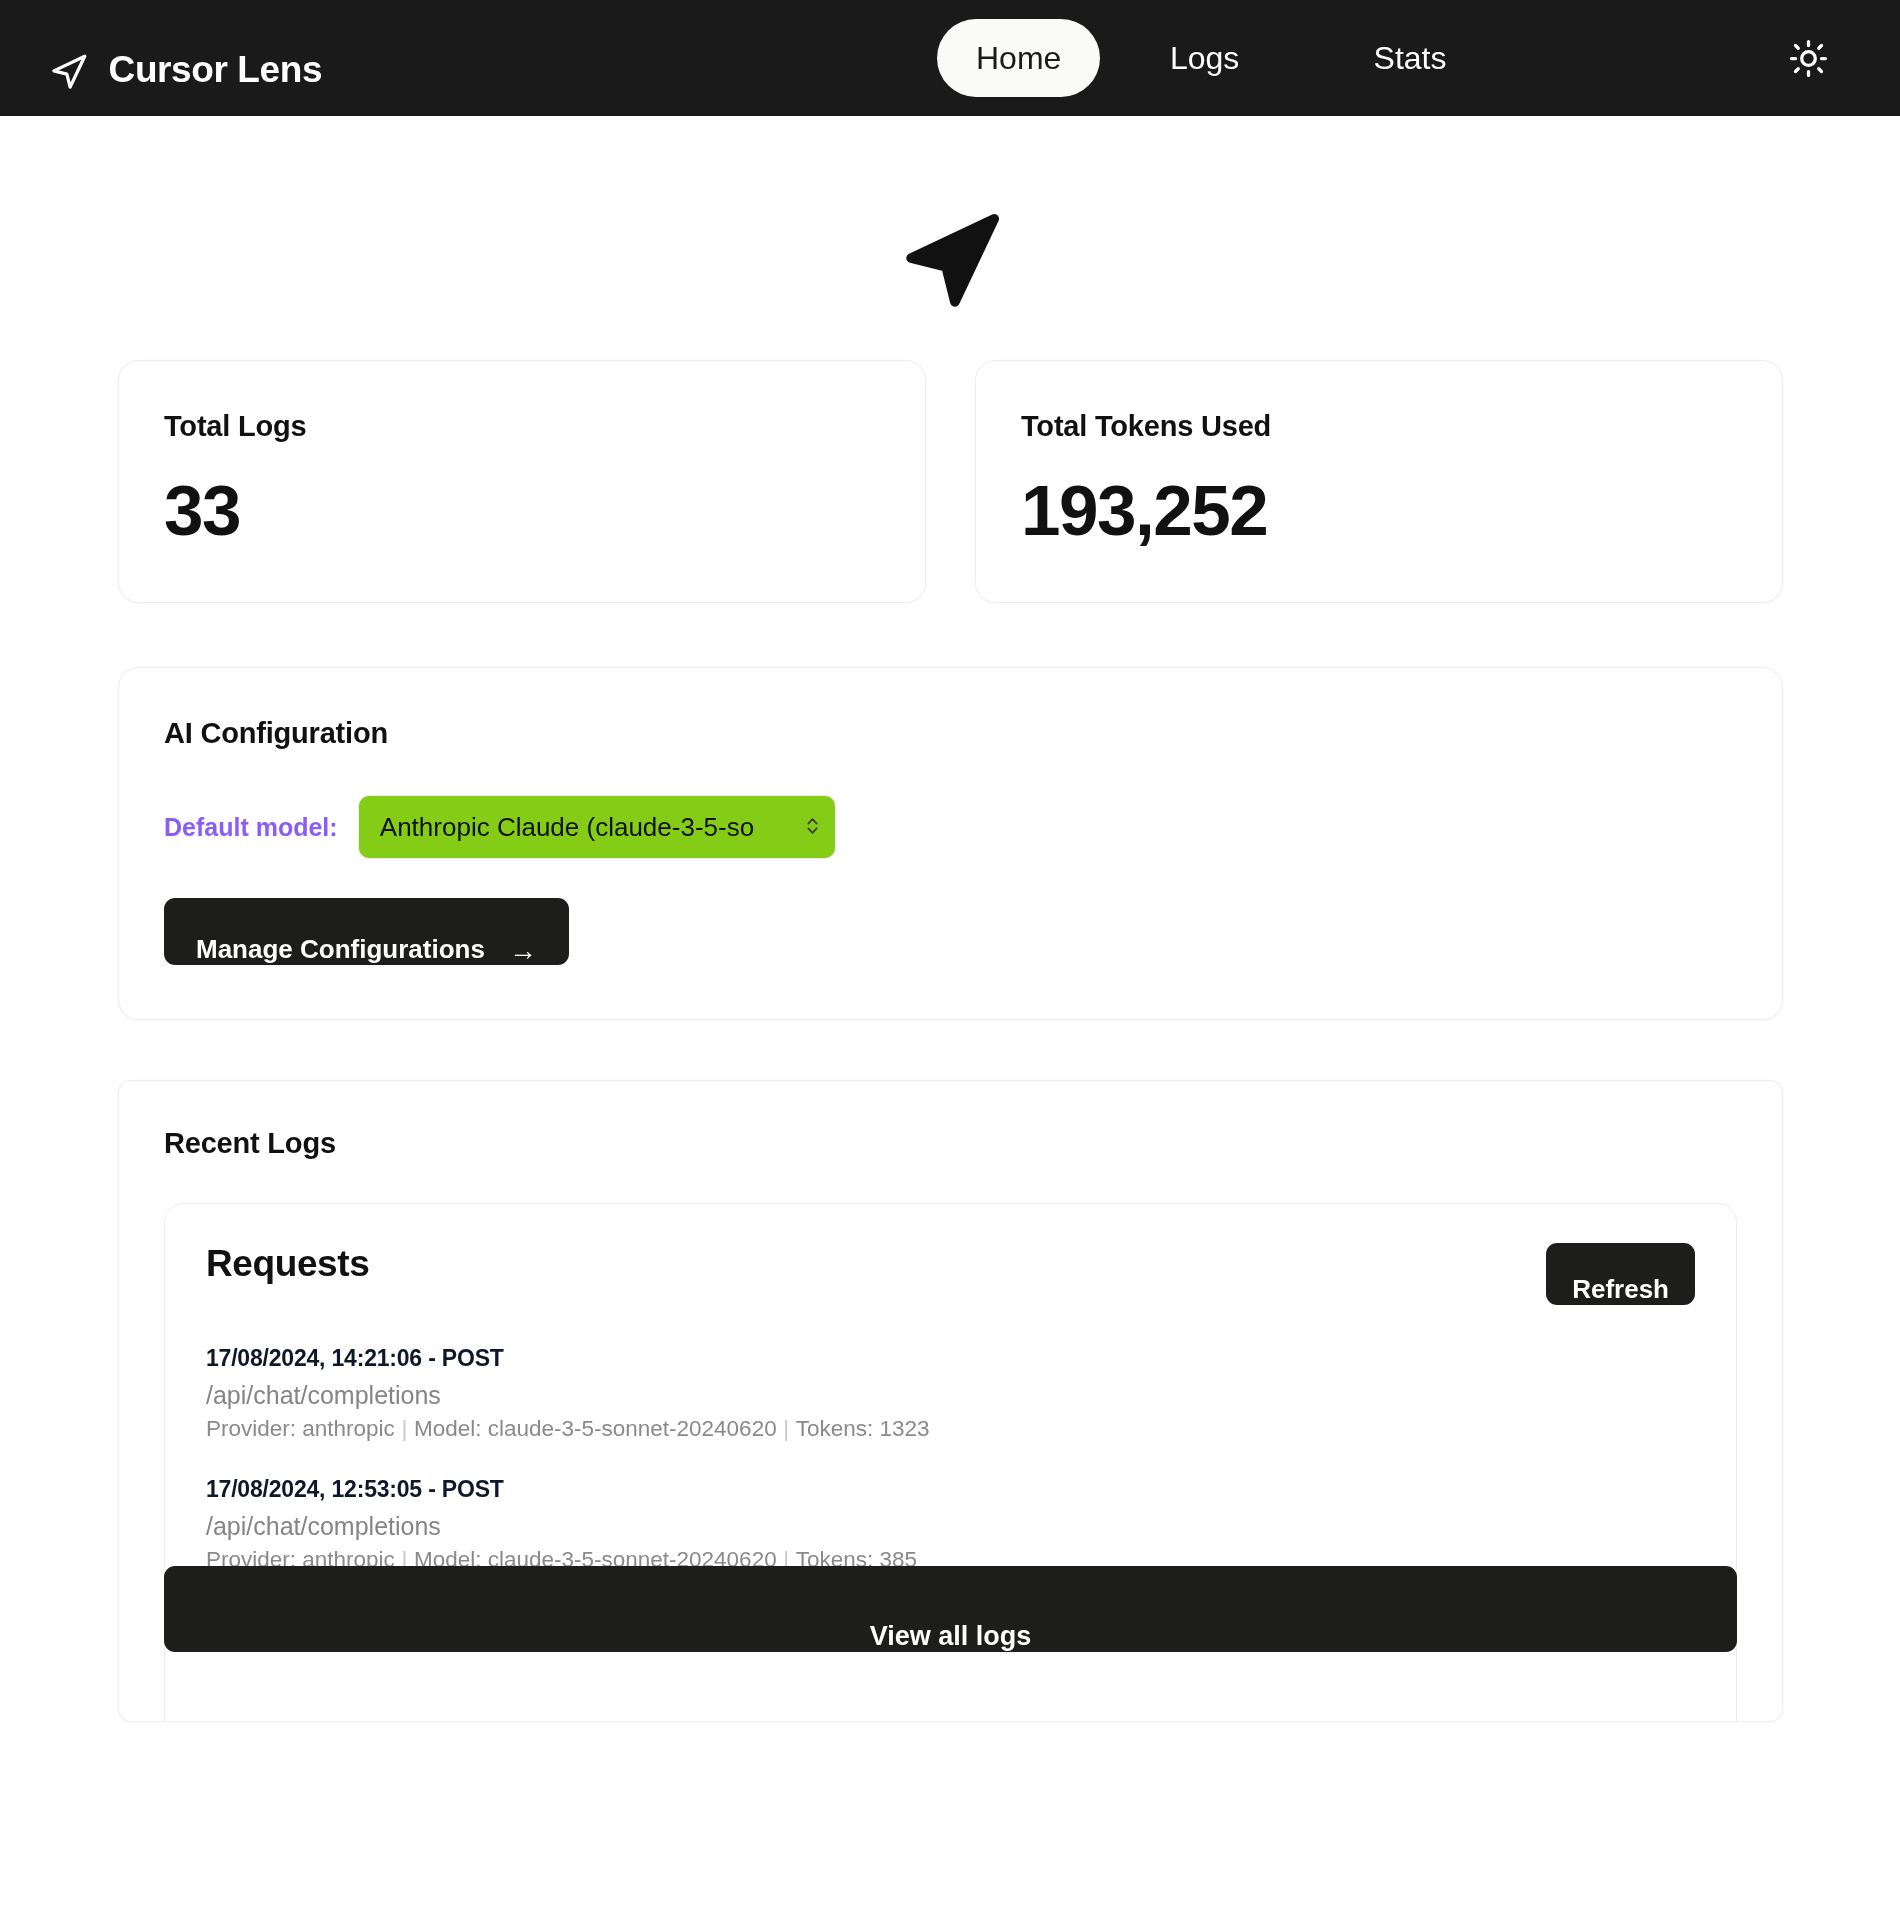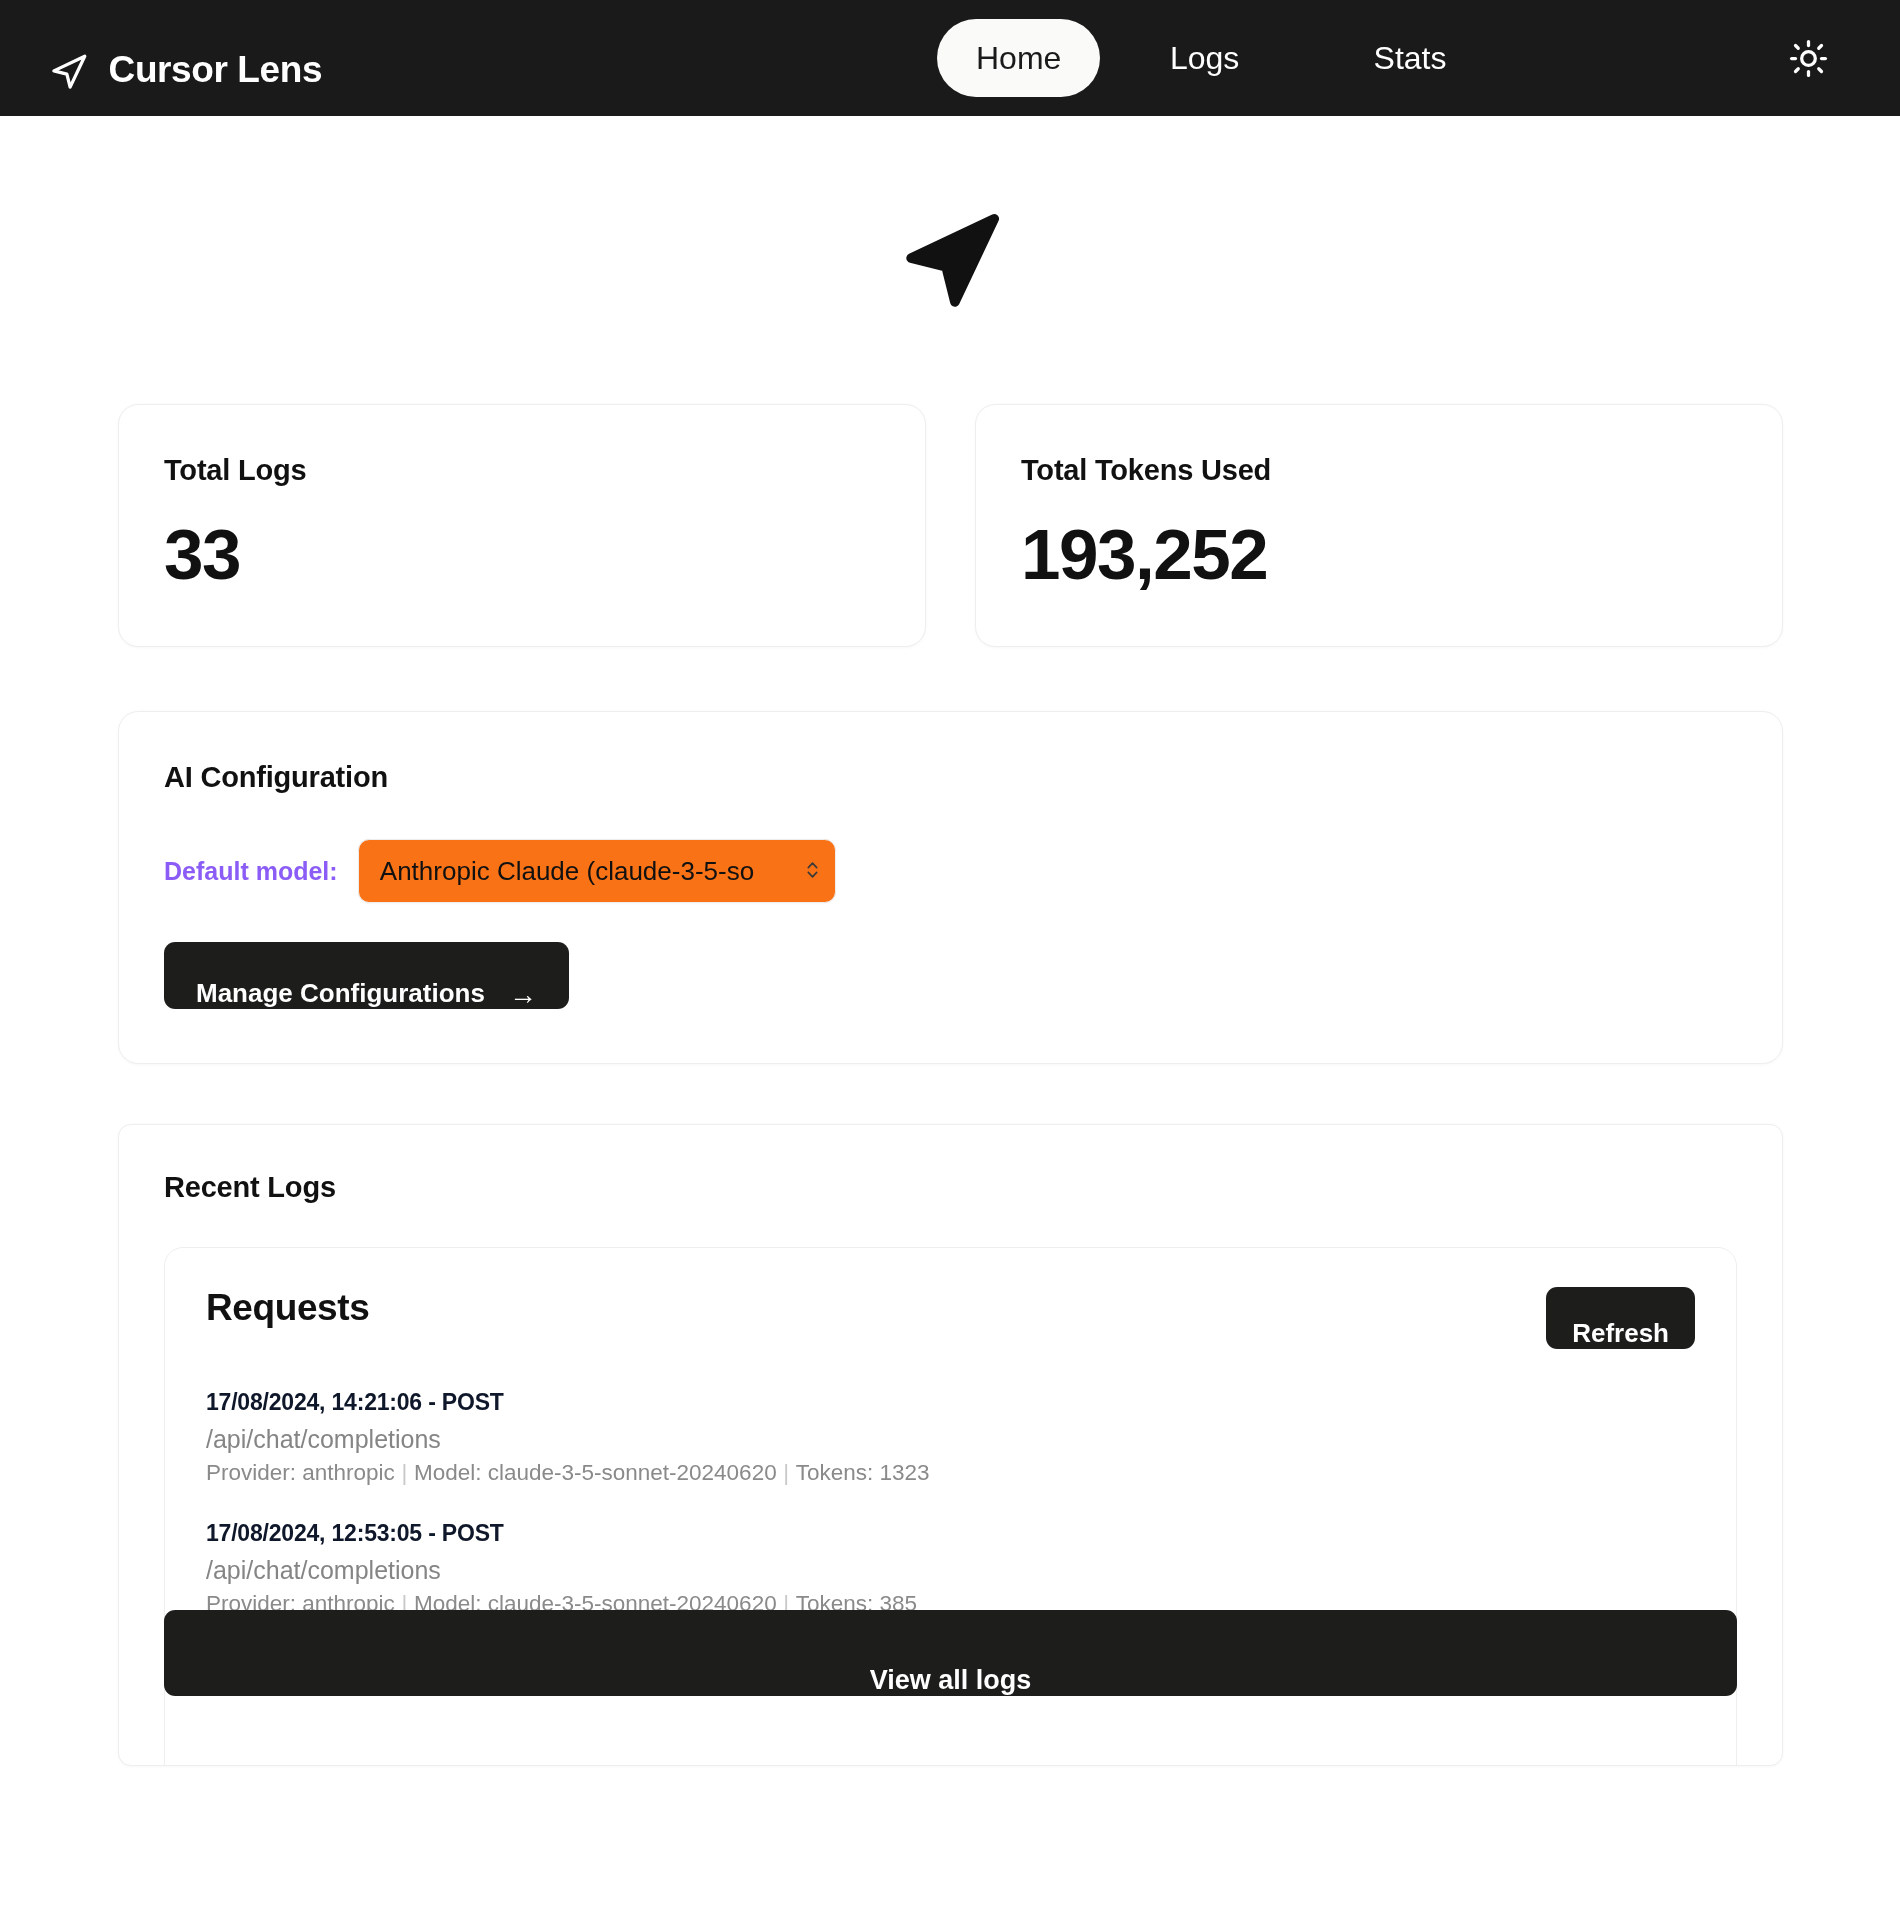--- a/index.html
+++ b/index.html
@@ -114,21 +114,20 @@
 
   .stats-row {
     display: flex;
     gap: 49px;
     margin-bottom: 64px;
   }
   .stat-card {
     flex: 1 1 0;
     padding: 49px 45px 56px 45px;
     min-height: 239px;
-    margin-top: 44px;
   }
   .stat-label {
     font-size: 29px;
     font-weight: bold;
     color: #111111;
     letter-spacing: -0.2px;
     margin-bottom: 32px;
   }
   .stat-value {
     font-size: 71px;
@@ -158,21 +157,21 @@
   }
   .config-row-label {
     font-size: 25px;
     font-weight: bold;
     color: #8b5cf6;
     white-space: nowrap;
   }
   .model-select {
     width: 478px;
     height: 64px;
-    background: #f97316;
+    background: #84cc16;
     border: 1.9px solid #ededed;
     border-radius: 11.2px;
     display: flex;
     align-items: center;
     justify-content: space-between;
     padding: 0 15px 0 20.6px;
     cursor: pointer;
     box-shadow: 0 0.9px 1.9px rgba(0,0,0,0.03);
   }
   .model-select-value {

